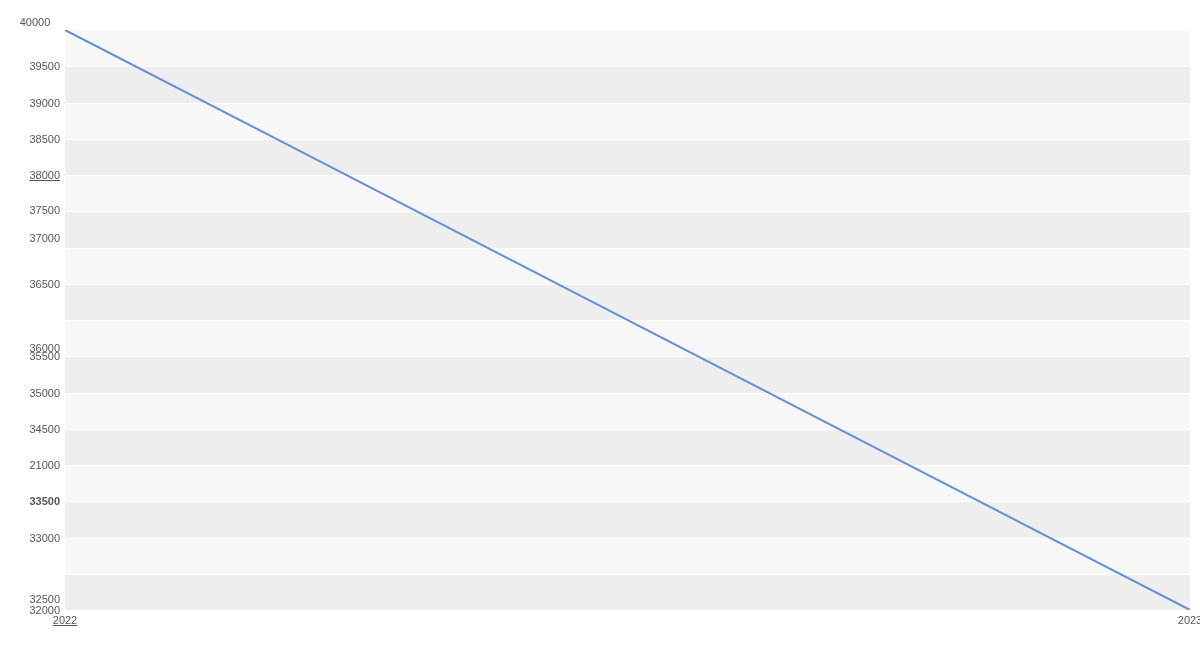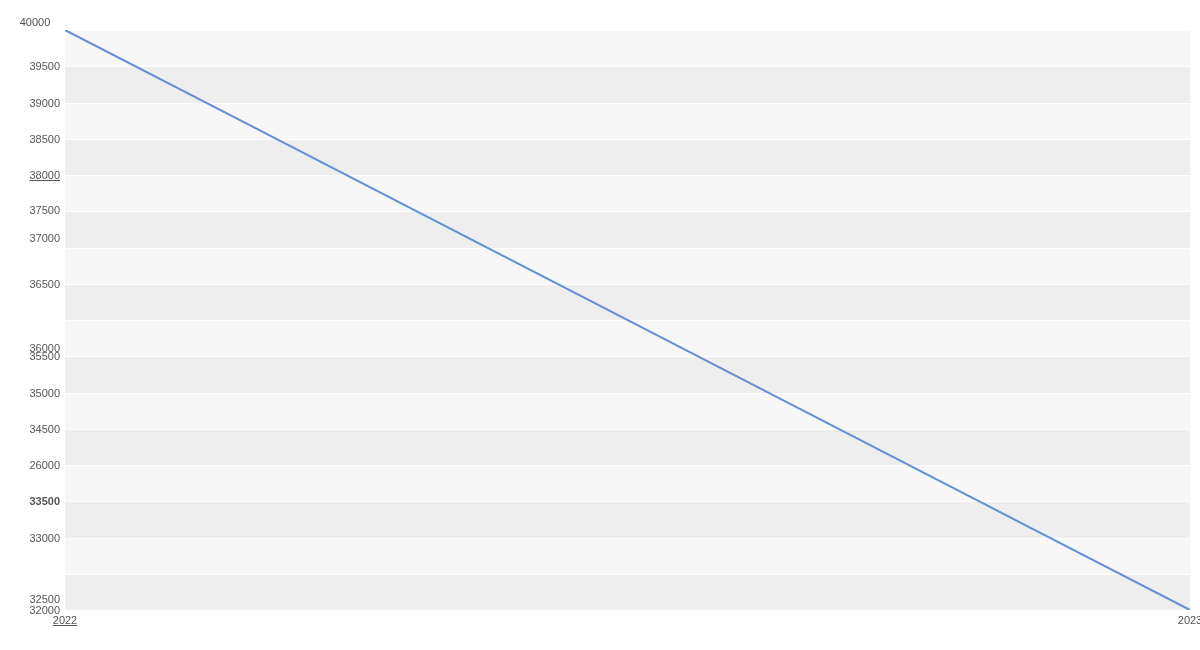--- a/index.html
+++ b/index.html
@@ -120,21 +120,21 @@
     <svg class="line" viewBox="0 0 1125 580" preserveAspectRatio="none">
       <path id="series-path" d="M0 0 L1125 580" style="stroke: rgb(100, 143, 216);"></path>
     </svg>
   </div>
 
   <div id="y-axis">
       <div class="y-tick" style="top: 610px;">32000</div>
       <div class="y-tick" style="top: 573.75px; margin-top: 25px;">32500</div>
       <div class="y-tick" style="top: 537.5px;">33000</div>
       <div class="y-tick" style="top: 501.25px; font-weight: bold;">33500</div>
-      <div class="y-tick" style="top: 465px;">26000</div>
+      <div class="y-tick" style="top: 465px;">21000</div>
       <div class="y-tick" style="top: 428.75px;">34500</div>
       <div class="y-tick" style="top: 392.5px;">35000</div>
       <div class="y-tick" style="top: 356.25px;">35500</div>
       <div class="y-tick" style="top: 320px; margin-top: 28px;">36000</div>
       <div class="y-tick" style="top: 283.75px;">36500</div>
       <div class="y-tick" style="top: 238px;">37000</div>
       <div class="y-tick" style="top: 210px;">37500</div>
       <div class="y-tick" style="top: 175px; text-decoration: underline;">38000</div>
       <div class="y-tick" style="top: 138.75px;">38500</div>
       <div class="y-tick" style="top: 102.5px;">39000</div>

